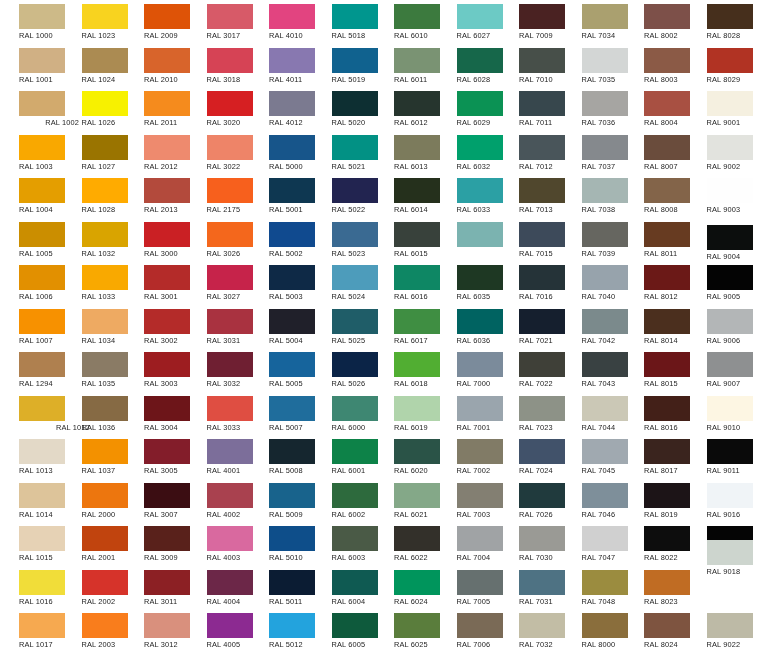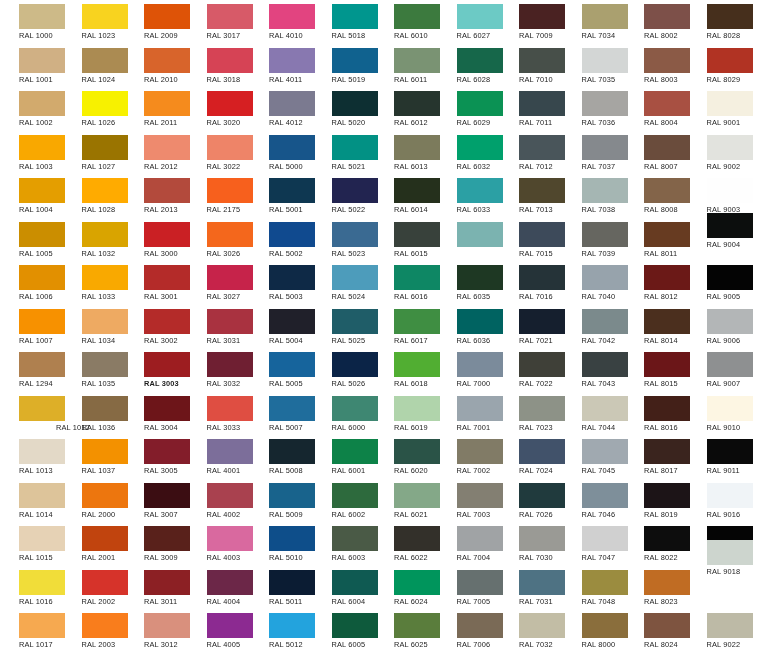--- a/index.html
+++ b/index.html
@@ -54,21 +54,21 @@
     <div class="swatch-cell" style="left: 0px; top: 0px;">
       <div class="swatch-chip" style="width: 46px; height: 25px; background: rgb(205, 186, 136);"></div>
       <div class="swatch-label" style="color: rgb(29, 29, 29);">RAL 1000</div>
     </div>
     <div class="swatch-cell" style="left: 0px; top: 43.53px;">
       <div class="swatch-chip" style="width: 46px; height: 25px; background: rgb(208, 176, 132);"></div>
       <div class="swatch-label" style="color: rgb(29, 29, 29);">RAL 1001</div>
     </div>
     <div class="swatch-cell" style="left: 0px; top: 87.06px;">
       <div class="swatch-chip" style="width: 46px; height: 25px; background: rgb(210, 170, 109);"></div>
-      <div class="swatch-label" style="color: rgb(29, 29, 29);">RAL 1002</div>
+      <div class="swatch-label" style="color: rgb(29, 29, 29); text-align: right;">RAL 1002</div>
     </div>
     <div class="swatch-cell" style="left: 0px; top: 130.59px;">
       <div class="swatch-chip" style="width: 46px; height: 25px; background: rgb(249, 168, 0);"></div>
       <div class="swatch-label" style="color: rgb(29, 29, 29);">RAL 1003</div>
     </div>
     <div class="swatch-cell" style="left: 0px; top: 174.12px;">
       <div class="swatch-chip" style="width: 46px; height: 25px; background: rgb(228, 158, 0);"></div>
       <div class="swatch-label" style="color: rgb(29, 29, 29);">RAL 1004</div>
     </div>
     <div class="swatch-cell" style="left: 0px; top: 217.65px;">
@@ -202,21 +202,21 @@
       <div class="swatch-label" style="color: rgb(29, 29, 29);">RAL 3000</div>
     </div>
     <div class="swatch-cell" style="left: 125px; top: 261.18px;">
       <div class="swatch-chip" style="width: 46px; height: 25px; background: rgb(180, 43, 41);"></div>
       <div class="swatch-label" style="color: rgb(29, 29, 29);">RAL 3001</div>
     </div>
     <div class="swatch-cell" style="left: 125px; top: 304.71px;">
       <div class="swatch-chip" style="width: 46px; height: 25px; background: rgb(180, 43, 41);"></div>
       <div class="swatch-label" style="color: rgb(29, 29, 29);">RAL 3002</div>
     </div>
-    <div class="swatch-cell" style="left: 125px; top: 348.24px; font-weight: bold;">
+    <div class="swatch-cell" style="left: 125px; top: 348.24px;">
       <div class="swatch-chip" style="width: 46px; height: 25px; background: rgb(157, 29, 32);"></div>
       <div class="swatch-label" style="color: rgb(29, 29, 29);">RAL 3003</div>
     </div>
     <div class="swatch-cell" style="left: 125px; top: 391.77px;">
       <div class="swatch-chip" style="width: 46px; height: 25px; background: rgb(109, 21, 25);"></div>
       <div class="swatch-label" style="color: rgb(29, 29, 29);">RAL 3004</div>
     </div>
     <div class="swatch-cell" style="left: 125px; top: 435.3px;">
       <div class="swatch-chip" style="width: 46px; height: 25px; background: rgb(131, 29, 42);"></div>
       <div class="swatch-label" style="color: rgb(29, 29, 29);">RAL 3005</div>
@@ -757,21 +757,21 @@
       <div class="swatch-label" style="color: rgb(29, 29, 29);">RAL 9001</div>
     </div>
     <div class="swatch-cell" style="left: 687.5px; top: 130.59px;">
       <div class="swatch-chip" style="width: 46px; height: 25px; background: rgb(226, 227, 222);"></div>
       <div class="swatch-label" style="color: rgb(29, 29, 29);">RAL 9002</div>
     </div>
     <div class="swatch-cell" style="left: 687.5px; top: 174.12px;">
       <div class="swatch-chip" style="width: 46px; height: 25px; background: rgb(254, 254, 254);"></div>
       <div class="swatch-label" style="color: rgb(29, 29, 29);">RAL 9003</div>
     </div>
-    <div class="swatch-cell" style="left: 687.5px; top: 209px;">
+    <div class="swatch-cell" style="left: 687.5px; top: 221px;">
       <div class="swatch-chip" style="width: 46px; height: 25px; background: rgb(12, 14, 13);"></div>
       <div class="swatch-label" style="color: rgb(29, 29, 29);">RAL 9004</div>
     </div>
     <div class="swatch-cell" style="left: 687.5px; top: 261.18px;">
       <div class="swatch-chip" style="width: 46px; height: 25px; background: rgb(4, 4, 4);"></div>
       <div class="swatch-label" style="color: rgb(29, 29, 29);">RAL 9005</div>
     </div>
     <div class="swatch-cell" style="left: 687.5px; top: 304.71px;">
       <div class="swatch-chip" style="width: 46px; height: 25px; background: rgb(179, 182, 183);"></div>
       <div class="swatch-label" style="color: rgb(29, 29, 29);">RAL 9006</div>

